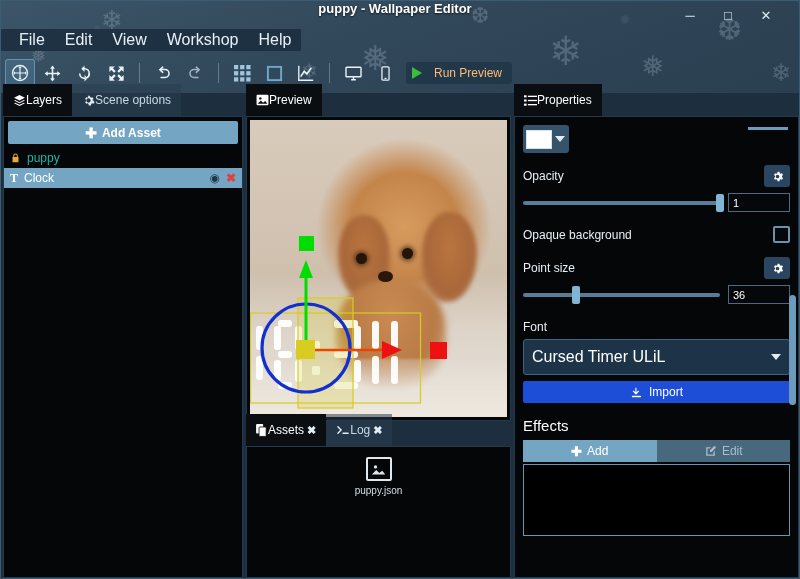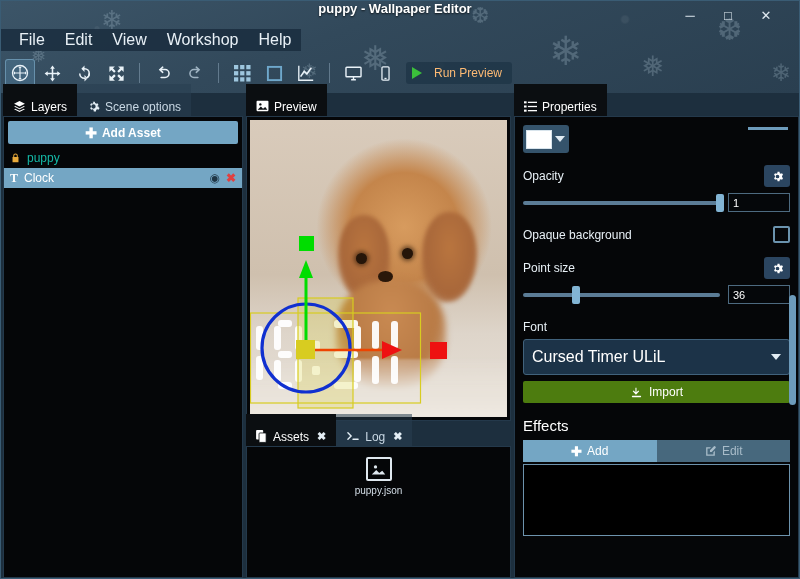--- a/index.html
+++ b/index.html
@@ -74,21 +74,21 @@
     color: #fdba74; font-size: 12px;
   }
   .play-tri {
     width: 0; height: 0; border-left: 10px solid #3bbf3b;
     border-top: 6px solid transparent; border-bottom: 6px solid transparent;
   }
 
   
   .tabstrip { position: absolute; height: 23px; display: flex; align-items: flex-end; }
   .tab {
-    display: flex; gap: 5px;
+    display: flex; align-items: center; 
     height: 23px; padding: 16px 10px; font-size: 12px; color: #c9d8e4;
     background: rgba(40,62,80,0.55);
   }
   .tab.active { background: #0b0e11; color: #ffffff; }
   .tab .xbtn { font-size: 11px; font-weight: bold; color: #e4eef5; margin-left: 3px; }
 
   
   .panel { position: absolute; background: #050608; border: 1px solid #24394b; }
 
   
@@ -183,21 +183,21 @@
   }
   .checkbox {
     width: 17px; height: 17px; border: 2px solid #6b93ae; background: #05070a; border-radius: 2px;
   }
   .combo {
     margin-top: 5px; height: 36px; background: #1c3348; border: 1px solid #41627c;
     border-radius: 3px; display: flex; align-items: center; justify-content: space-between;
     padding: 0 8px; color: #ffffff; font-size: 16px;
   }
   .import-btn {
-    margin-top: 6px; height: 22px; background: #4d7c0f; border-radius: 2px;
+    margin-top: 6px; height: 22px; background: #1d4ed8; border-radius: 2px;
     display: flex; align-items: center; justify-content: center; gap: 6px;
     color: #ffffff; font-size: 12px;
   }
   .effects-btns { display: flex; margin-top: 6px; }
   .eff-btn {
     flex: 1; height: 22px; display: flex; align-items: center; justify-content: center; gap: 5px;
     font-size: 12px; color: #ffffff;
   }
   .eff-btn.primary { background: #74a6c4; }
   .eff-btn.disabled { background: #47687d; color: #a8bcc9; }

